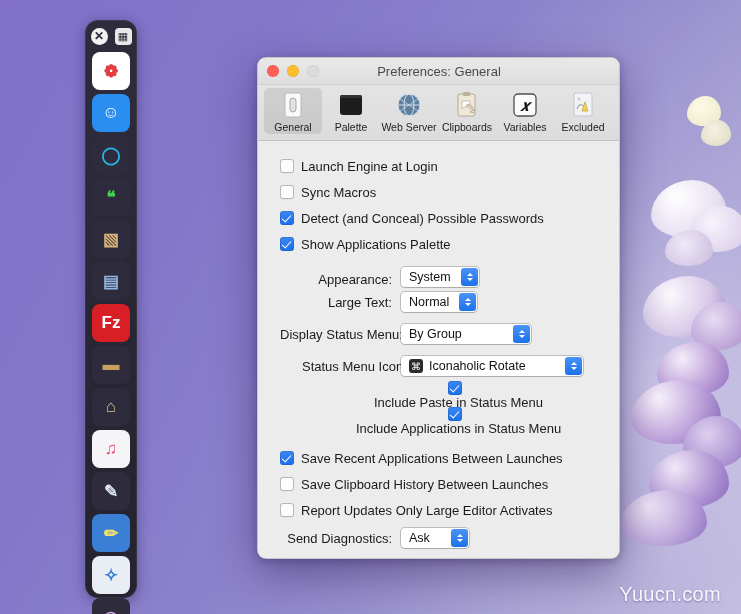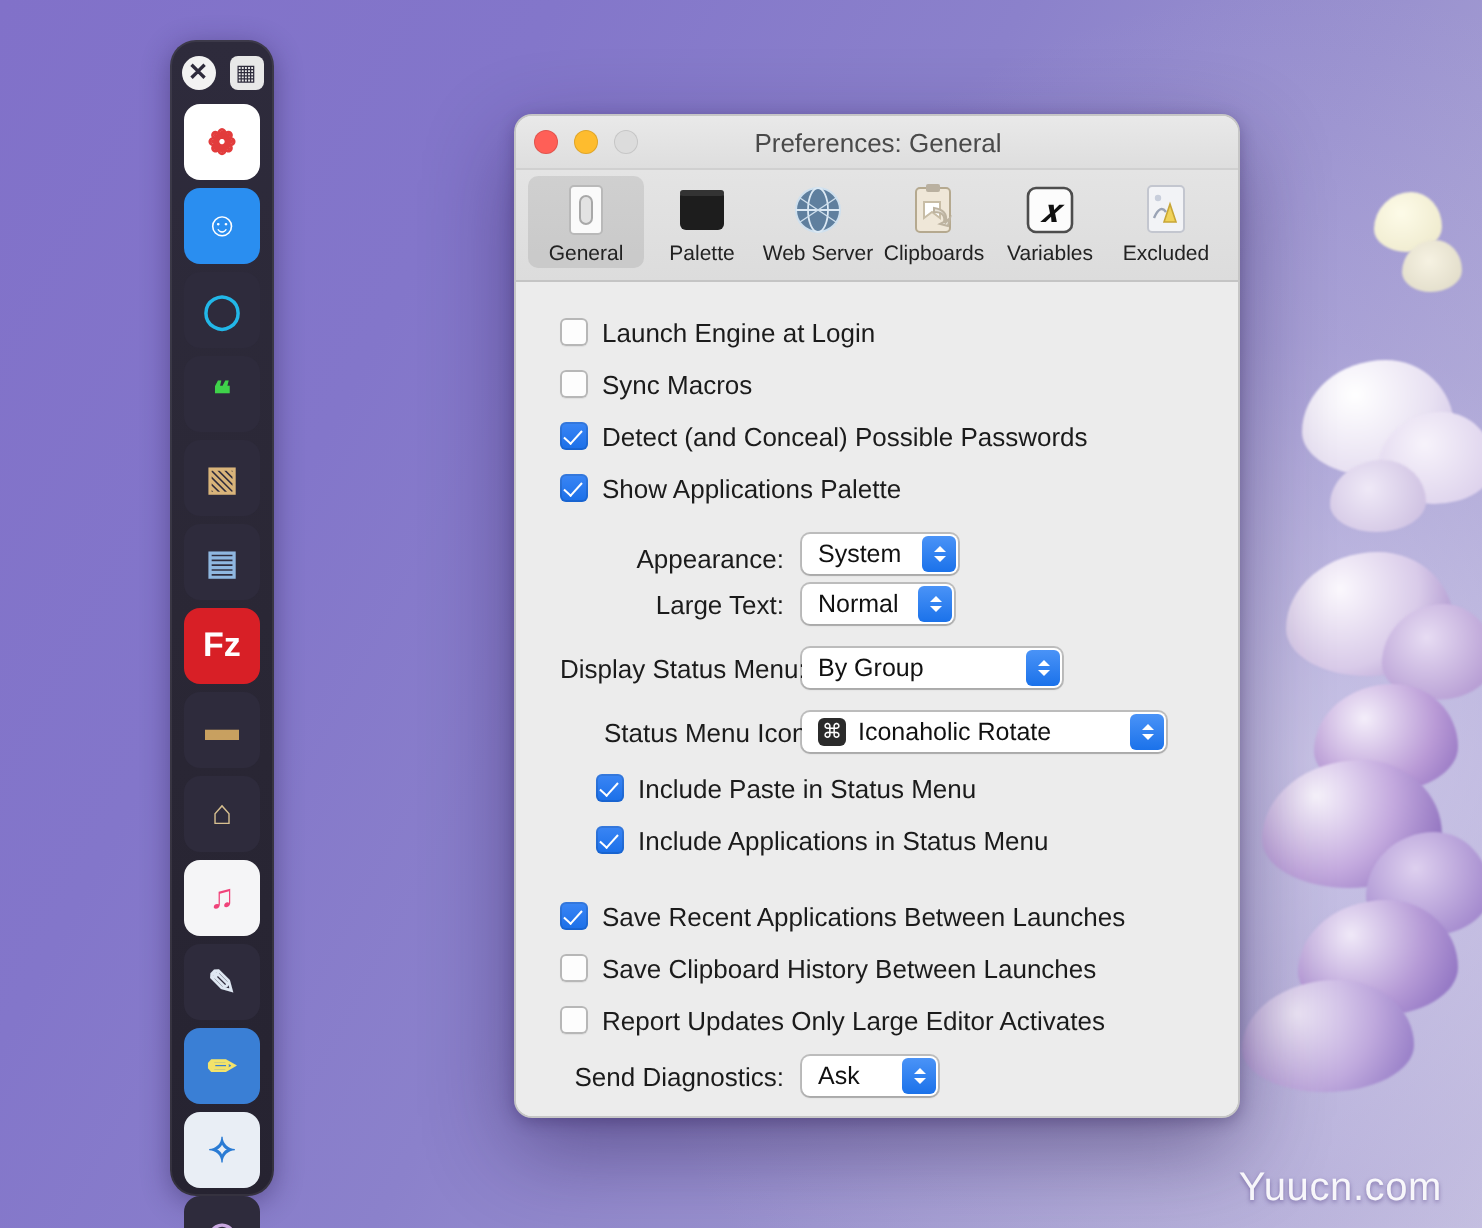--- a/index.html
+++ b/index.html
@@ -116,21 +116,21 @@
   .tb-label { font-size: 10.5px; color: #222; white-space: nowrap; }
 
   
   #content {
     background: #ececec;
     height: 418px;
     padding: 12px 0 0 0;
     position: relative;
   }
   .row { display: flex; align-items: center; height: 26px; padding-left: 22px; }
-  .row.indent1 { padding-left: 40px; }
+  .row.indent1 { padding-left: 40px; flex-direction: column; }
 
   .cb {
     width: 14px; height: 14px; border-radius: 3px;
     margin-right: 7px; flex: 0 0 auto;
     position: relative;
     background: #fdfdfd;
     box-shadow: inset 0 0 0 1px #b7b7b7, 0 0.5px 0.5px rgba(0,0,0,0.06);
   }
   .cb.on {
     background: linear-gradient(180deg, #3b86f5 0%, #1a6fe8 100%);

